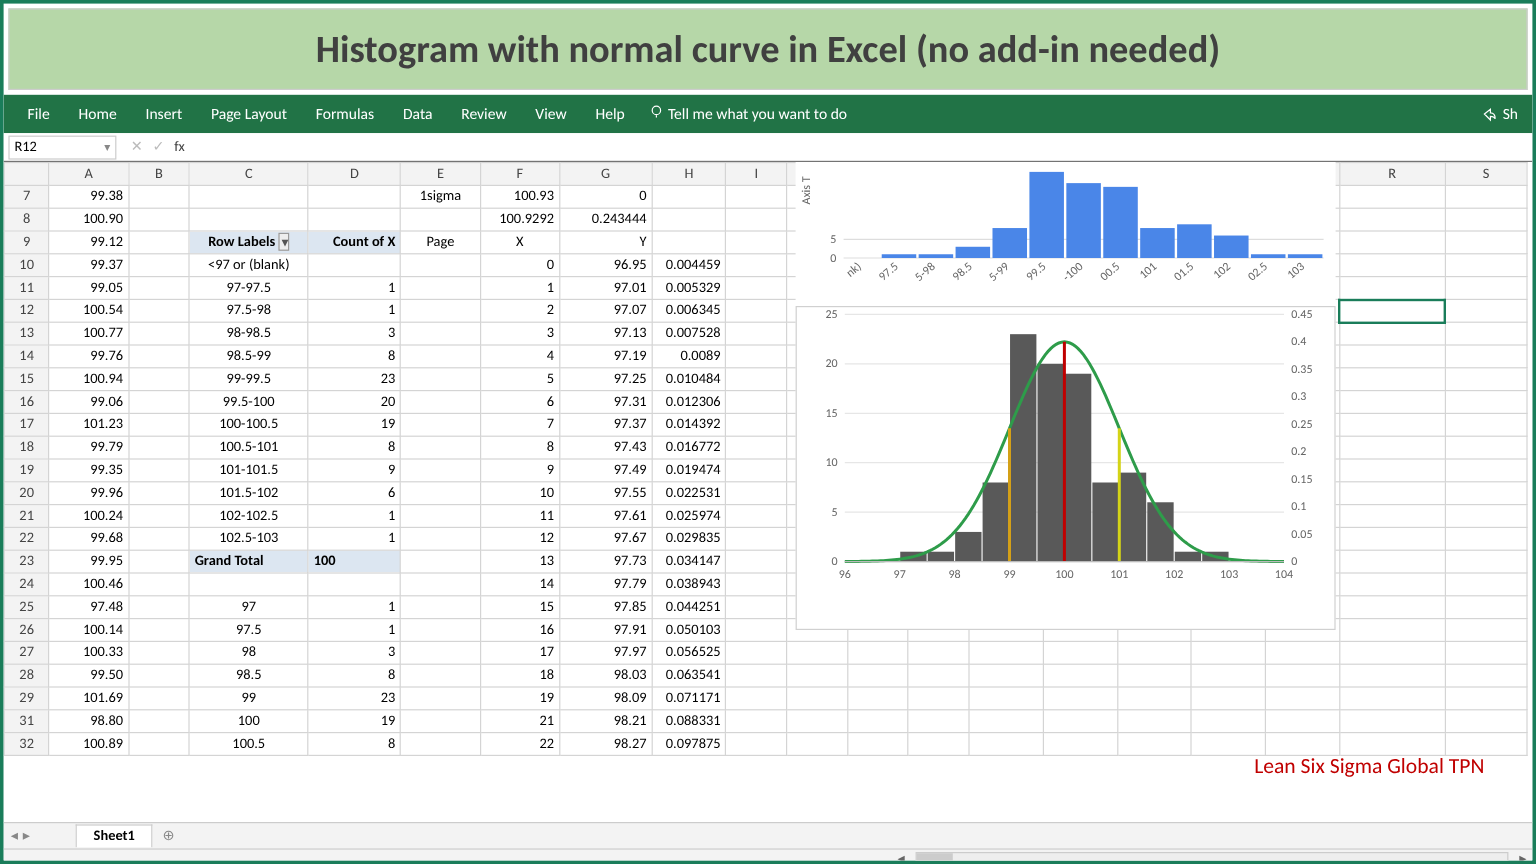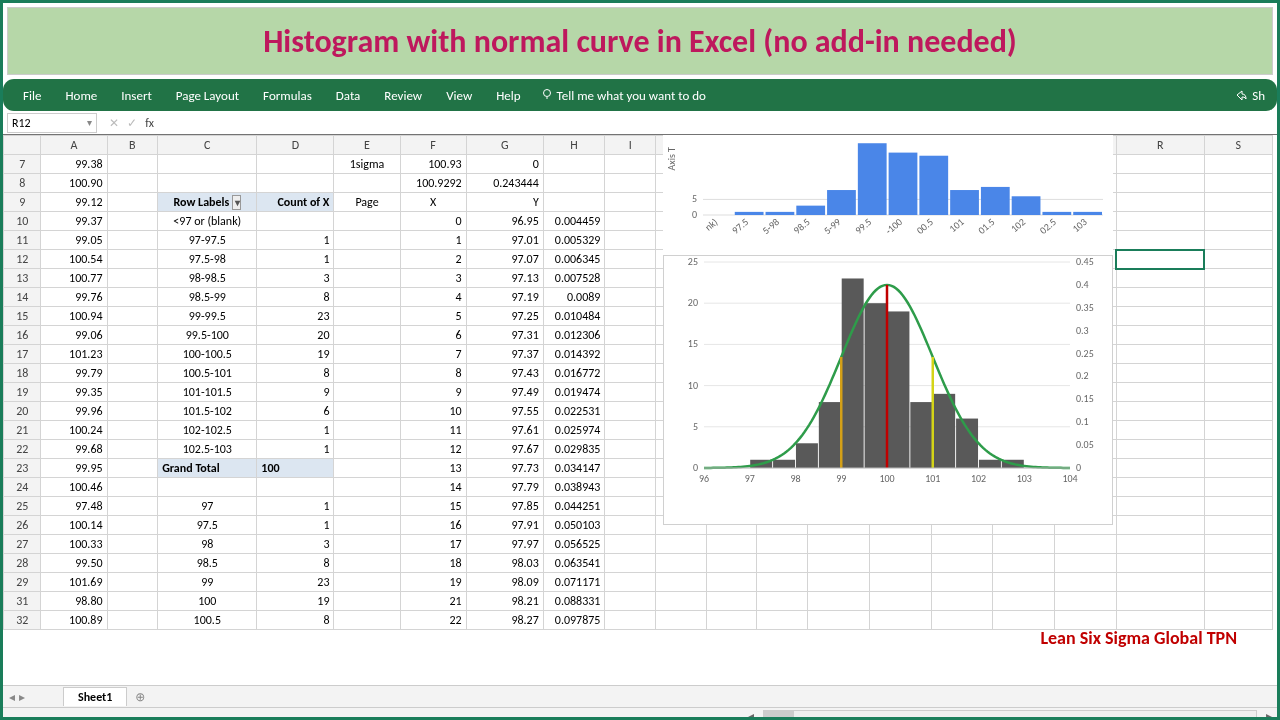--- a/index.html
+++ b/index.html
@@ -16,33 +16,32 @@
   .banner {
     background: #b6d7a8;
     height: 68px;
     display: flex;
     align-items: center;
     justify-content: center;
     margin: 4px;
     border: 1px solid #ccc;
   }
   .banner-title {
-    color: #be185d;
+    color: #404040;
     font-size: 32px;
     font-weight: bold;
     text-align: center;
   }
   .ribbon {
     background: #217346;
     height: 32px;
     display: flex;
     padding: 0 8px;
     color: #fff;
     font-size: 13px;
-    border-radius: 11px;
   }
   .ribbon .tab {
     padding: 0 12px;
     height: 32px;
     display: flex;
     align-items: center;
     cursor: pointer;
   }
   .ribbon .tell-me { display:flex; align-items:center; padding-left:8px; color:#ffffff; }
   .ribbon .tell-me .bulb { margin-right:4px; }
@@ -129,21 +128,21 @@
   .sheet-tabs .nav { width:60px; display:flex; gap:4px; padding:0 6px; color:#888; }
   .sheet-tabs .tabname { background:#fff; border:1px solid #ccc; border-bottom:none; padding:2px 14px; font-weight:bold; }
   .sheet-tabs .plus { padding:0 8px; color:#888; }
   .hscroll { height:16px; border-top:1px solid #ccc; display:flex; align-items:center; background:#f3f3f3; }
   .hscroll .track { flex:1; height:12px; background:#eee; border:1px solid #ccc; margin:0 4px; position:relative; }
   .hscroll .left-block { width:740px; }
   .hscroll .thumb { position:absolute; left:0; width:30px; height:10px; background:#ccc; top:0; }
   .hscroll .arrow { width:16px; text-align:center; color:#666; }
   .footer-credit {
     position:absolute; right:40px; bottom:36px;
-    color:#c00000; font-size:18px; font-weight:700;
+    color:#c00000; font-size:18px; font-weight:400;
   }
 </style>
 </head>
 <body>
 
 <div class="banner">
   <div class="banner-title">Histogram with normal curve in Excel (no add-in needed)</div>
 </div>
 
 <div class="ribbon">

